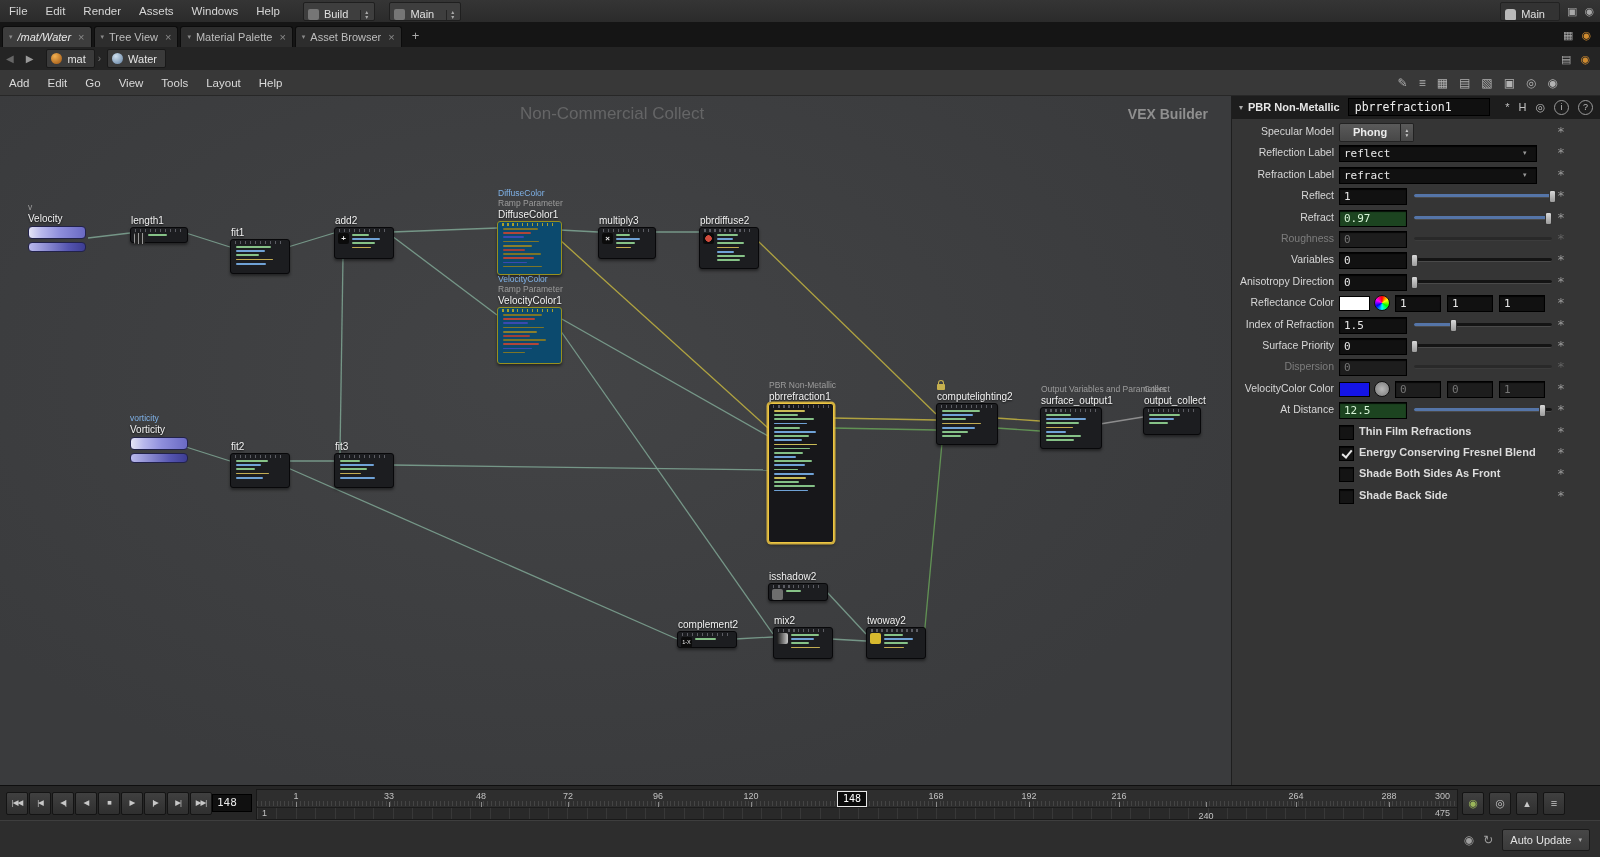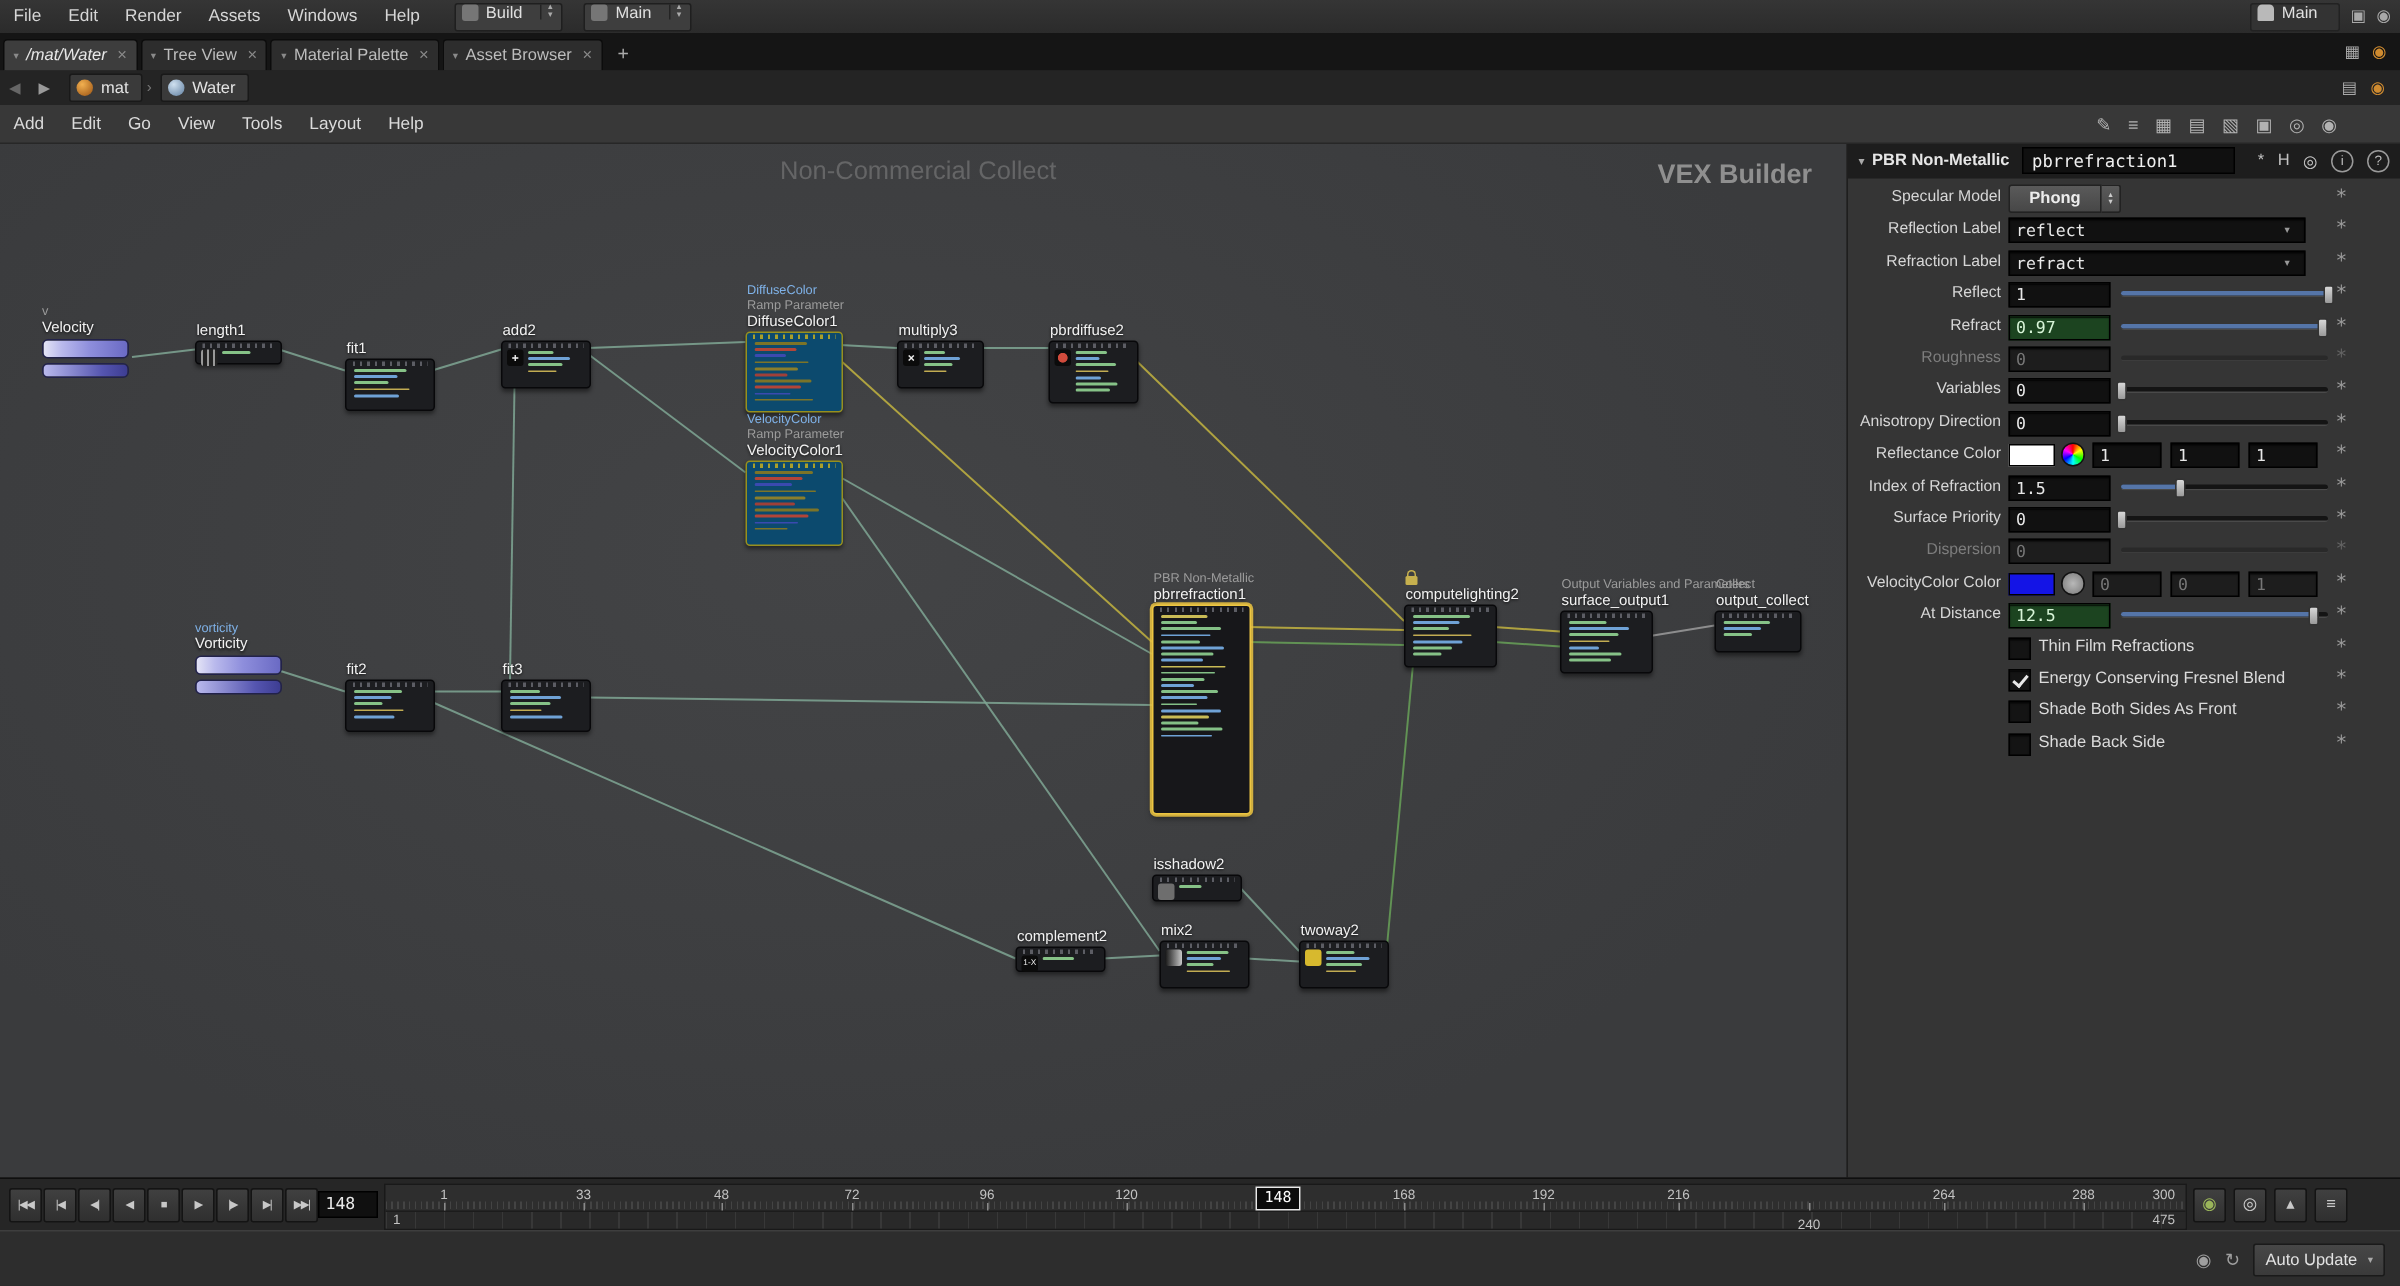--- a/index.html
+++ b/index.html
@@ -3,21 +3,21 @@
 <meta charset="utf-8">
 <style>
   html,body{margin:0;padding:0;}
   body{width:1600px;height:857px;position:relative;overflow:hidden;background:#2a2a2a;
        font-family:"Liberation Sans",sans-serif;color:#ccc;}
   
   #menubar{position:absolute;left:0;top:0;width:1600px;height:22px;background:linear-gradient(#353535,#2b2b2b);
            border-bottom:1px solid #1b1b1b;display:flex;align-items:center;z-index:40;}
   #menu-items{display:flex;height:100%;}
   .menu-item{padding:0 9px;font-size:11.5px;color:#d6d6d6;line-height:22px;}
-  .msel{display:flex;align-items:flex-start;height:17px;background:#3e3e3e;border:1px solid #1f1f1f;border-radius:2px;
+  .msel{display:flex;align-items:flex-end;height:17px;background:#3e3e3e;border:1px solid #1f1f1f;border-radius:2px;
         margin-left:14px;padding:0 2px 0 4px;}
   .msel-icon{width:11px;height:11px;background:#767676;border-radius:2px;margin-right:5px;}
   .msel-icon.hand{background:#b9b9b9;border-radius:3px 3px 1px 1px;}
   .msel-label{font-size:11px;color:#e0e0e0;padding-right:12px;white-space:nowrap;}
   .spin{display:flex;flex-direction:column;width:11px;border-left:1px solid #242424;}
   .spin i{font-style:normal;font-size:6px;line-height:5px;color:#aaa;text-align:center;}
   #mb-right{position:absolute;right:6px;top:0;height:22px;display:flex;align-items:center;gap:7px;}
   .bar-icon{font-size:11px;color:#a8a8a8;line-height:16px;}
   
   #tabbar{position:absolute;left:0;top:22px;width:1600px;height:25px;background:#151515;z-index:40;}
@@ -48,21 +48,21 @@
   
   #netmenu{position:absolute;left:0;top:70px;width:1600px;height:25px;background:#383838;border-bottom:1px solid #272727;
            display:flex;align-items:center;z-index:40;}
   .netmenu-item{padding:0 9px;font-size:11.5px;color:#dadada;}
   #nettools{position:absolute;right:42px;display:flex;gap:11px;}
   .tool-icon{font-size:12px;color:#b2b2b2;}
   
   #network-bg{position:absolute;left:0;top:95px;width:1231px;height:690px;z-index:1;
               background:radial-gradient(ellipse at 45% 40%,#434446 0%,#3a3b3d 75%);}
   #watermark{position:absolute;left:520px;top:104px;font-size:17px;color:rgba(140,140,140,.5);z-index:2;}
-  #pane-label{position:absolute;right:392px;top:106px;font-size:18px;font-weight:bold;color:#8f8f8f;z-index:2;}
+  #pane-label{position:absolute;right:392px;top:106px;font-size:14px;font-weight:bold;color:#8f8f8f;z-index:2;}
   #wires{position:absolute;left:0;top:0;width:1600px;height:857px;z-index:3;pointer-events:none;}
   #graph{position:absolute;left:0;top:0;width:1600px;height:857px;z-index:4;pointer-events:none;}
   .node{position:absolute;background:#1c1d20;border:1px solid #08080a;border-radius:3px;
         box-shadow:0 2px 3px rgba(0,0,0,.45);pointer-events:auto;}
   .node.tall{background:#17171a;}
   .node.selected{border-color:#edc642;box-shadow:0 0 0 1.5px rgba(237,198,66,.85),0 2px 4px rgba(0,0,0,.5);}
   .node.yellow{background:#0c4a6e;border-color:#97901f;}
   .node.ramp{background:transparent;border:none;box-shadow:none;}
   .teeth{position:absolute;top:1px;left:4px;right:4px;height:3px;
          background:repeating-linear-gradient(90deg,#5c5d64 0 1.5px,transparent 1.5px 5px);}
@@ -131,21 +131,21 @@
         text-align:center;font-family:"DejaVu Sans Mono",monospace;}
   .pnub.dim{color:#636363;}
   .pswatch{position:absolute;left:107px;top:3px;width:29px;height:13px;border:1px solid #000;}
   .pwheel{position:absolute;left:142px;top:2px;width:14px;height:14px;border-radius:50%;border:1px solid #111;}
   .pwheel.color{background:conic-gradient(#f00,#ff0,#0f0,#0ff,#00f,#f0f,#f00);}
   .pwheel.gray{background:radial-gradient(#b8b8b8,#787878);}
   .pcheck{position:absolute;left:107px;top:3px;width:13px;height:13px;background:#141414;border:1px solid #000;
           box-shadow:inset 0 1px 1px rgba(0,0,0,.7);}
   .pcheck.checked::after{content:"";position:absolute;left:3.5px;top:0.5px;width:4px;height:8px;
           border-right:2px solid #e8e8e8;border-bottom:2px solid #e8e8e8;transform:rotate(40deg);}
-  .pchecklabel{position:absolute;left:127px;top:3px;font-size:11px;color:#dcdcdc;white-space:nowrap;}
+  .pchecklabel{position:absolute;left:127px;top:3px;font-size:11px;color:#dcdcdc;white-space:nowrap;font-weight:bold;}
   
   #playbar{position:absolute;left:0;top:785px;width:1600px;height:35px;background:#262626;border-top:1px solid #0f0f0f;z-index:30;}
   #transport{position:absolute;left:6px;top:6px;display:flex;gap:1px;}
   .tbtn{width:20px;height:21px;background:linear-gradient(#404040,#2f2f2f);border:1px solid #141414;border-radius:2px;
         color:#c8c8c8;font-size:7.5px;text-align:center;line-height:20px;letter-spacing:-1px;overflow:hidden;}
   #frame-field{position:absolute;left:212px;top:8px;width:34px;height:16px;background:#101010;border:1px solid #000;
                font-family:"DejaVu Sans Mono",monospace;font-size:11px;color:#e8e8e8;line-height:16px;padding-left:4px;}
   #ruler{position:absolute;left:256px;top:3px;width:1200px;height:29px;background:#2e2e2e;border:1px solid #191919;}
   .tick{position:absolute;top:1px;font-size:9px;color:#c2c2c2;transform:translateX(-50%);}
   .tickline{position:absolute;top:12px;width:1px;height:5px;background:#8a8a8a;}

